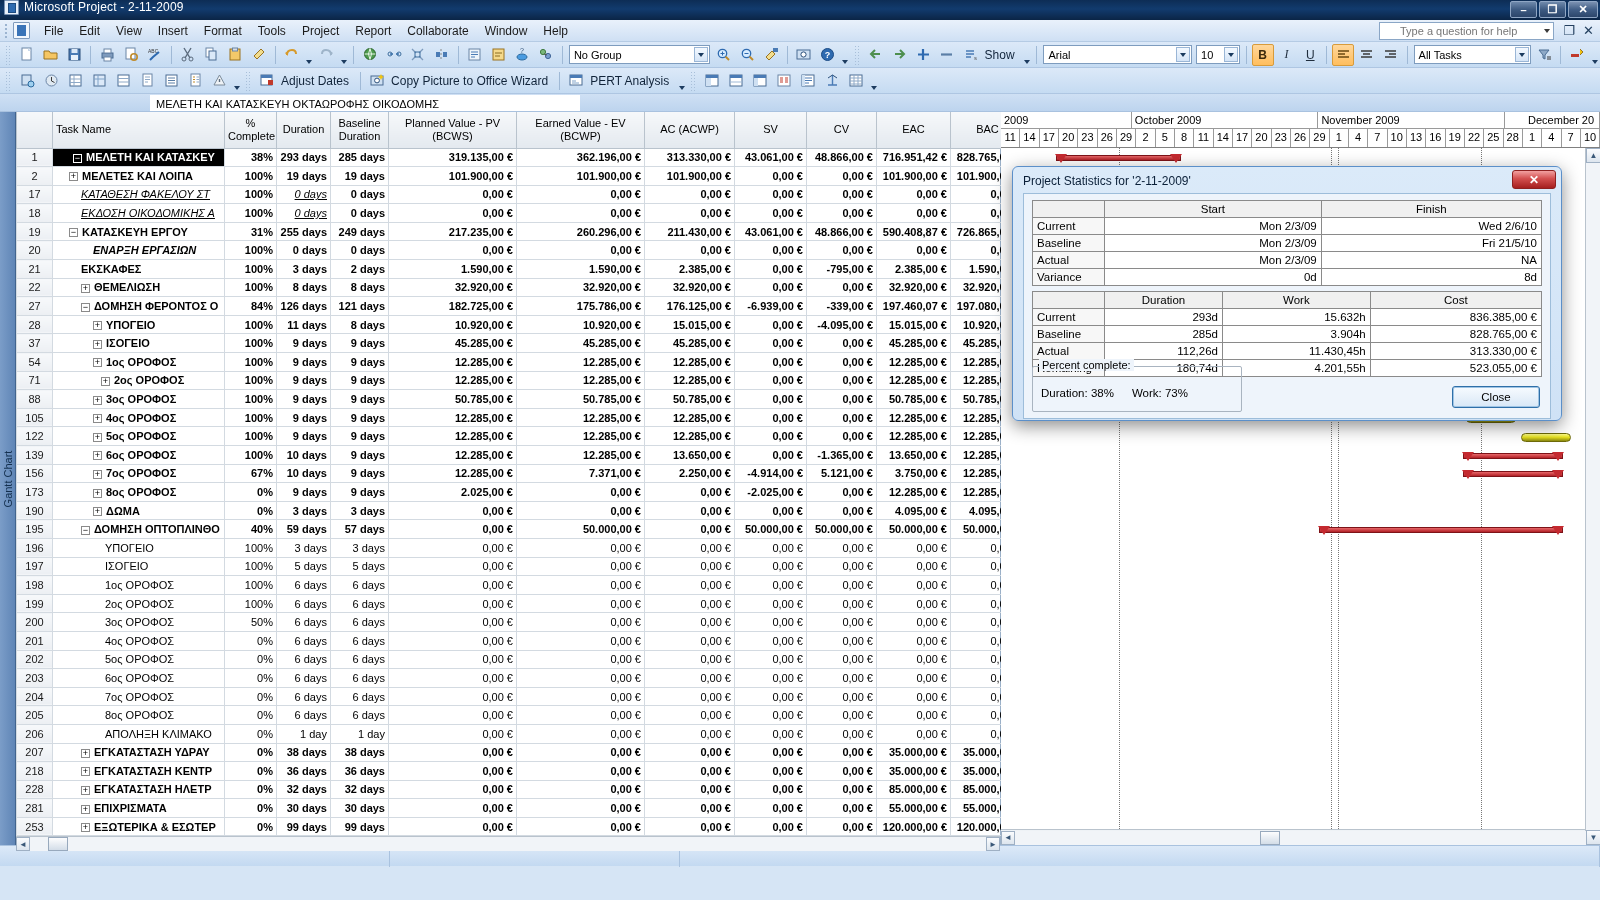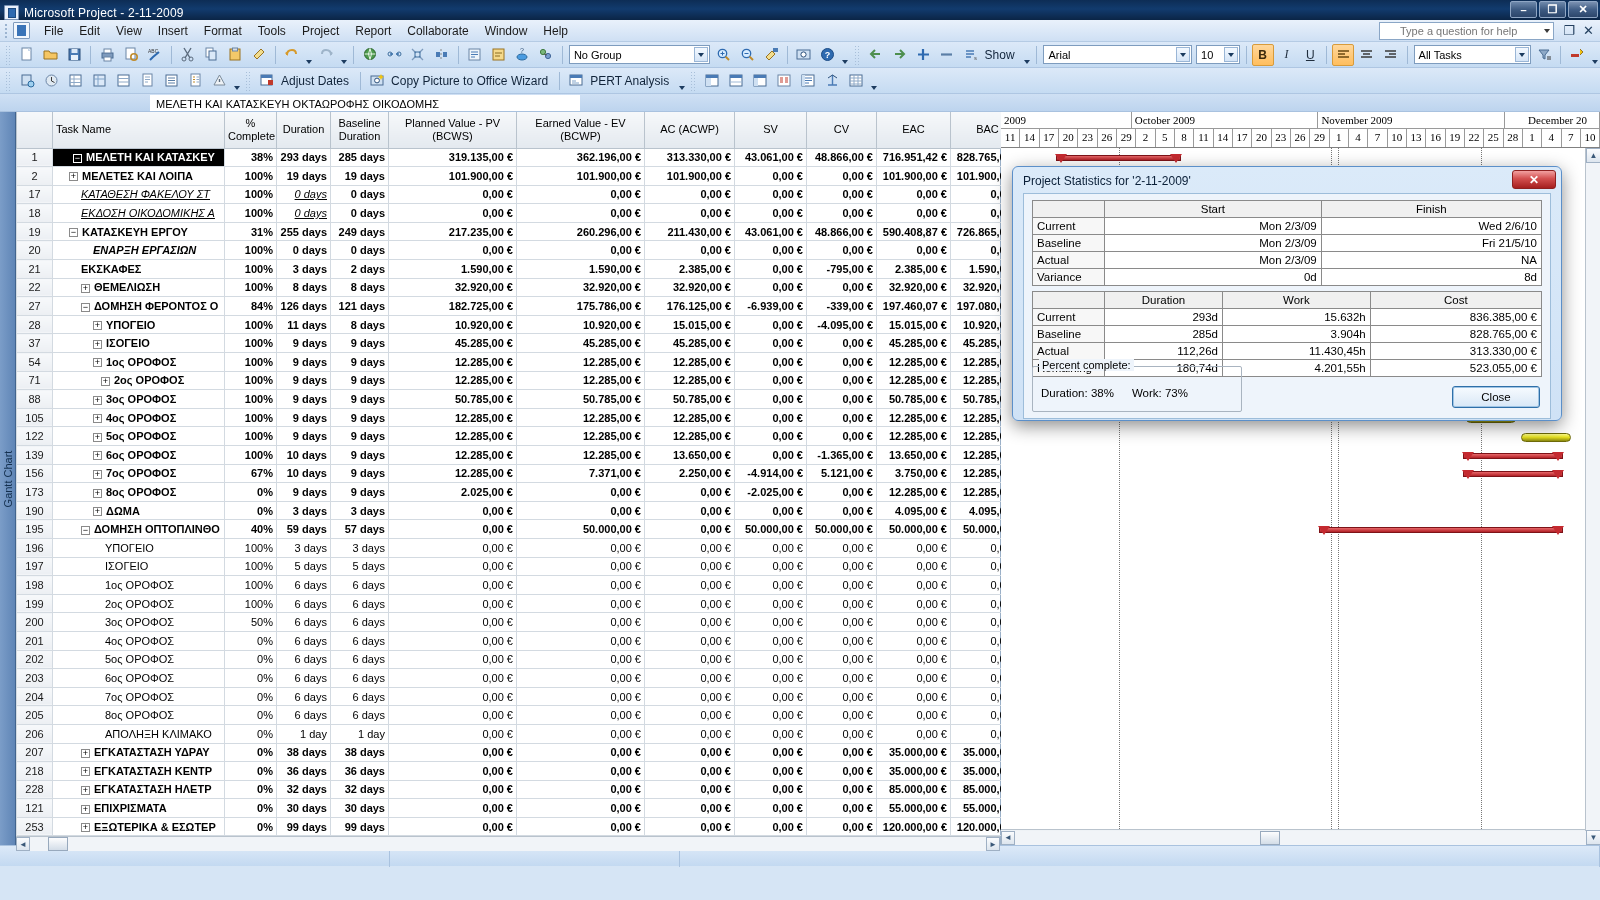--- a/index.html
+++ b/index.html
@@ -8,21 +8,21 @@
     width: 1600px; height: 900px;
     overflow: hidden;
     font-family: "Liberation Sans", sans-serif;
     font-size: 11px;
     background: #d6e5f5;
   }
   
   #titlebar {
     height: 20px;
     background: linear-gradient(180deg,#0d2d55 0%,#123b6e 45%,#0b2546 100%);
-    display: flex; align-items: flex-end;
+    display: flex; align-items: flex-start;
     color: #fff;
     padding-left: 4px;
     position: relative;
   }
   #titlebar .tb-icon {
     width: 15px; height: 15px; margin-right: 5px;
     background: #e8f0fb; border:1px solid #7a93b5; border-radius:1px;
     position: relative;
   }
   #titlebar .tb-icon:after{
@@ -141,21 +141,21 @@
   .ul{text-decoration:underline;}
   .tw{display:inline-block;}
   .exp{
     display:inline-block;width:9px;height:9px;line-height:7px;text-align:center;
     border:1px solid #8a8a8a;background:#fff;font-size:9px;color:#000;
     margin-right:4px;vertical-align:middle;font-family:"Liberation Sans",sans-serif;
   }
   tr.sel .exp{background:#000;color:#fff;border-color:#fff;}
   
   #gantt{flex:1;display:flex;flex-direction:column;position:relative;background:#fff;overflow:hidden;}
-  #timescale{height:36px;border-bottom:1px solid #808080;background:#fff;position:relative;font-family:Liberation Serif, serif;}
+  #timescale{height:36px;border-bottom:1px solid #808080;background:#fff;position:relative;}
   #tsTop{height:17px;display:flex;border-bottom:1px solid #9a9a9a;}
   #tsTop div{border-right:1px solid #9a9a9a;font-size:11px;padding-left:3px;line-height:16px;overflow:hidden;white-space:nowrap;}
   #tsBot{height:18px;display:flex;}
   #tsBot div{border-right:1px solid #9a9a9a;font-size:11px;text-align:center;line-height:17px;overflow:hidden;}
   #chartarea{flex:1;position:relative;background:#fff;overflow:hidden;}
   .vline{position:absolute;top:0;bottom:0;width:0;border-left:1px dotted #777;}
   .bar-sum{position:absolute;height:6px;background:linear-gradient(180deg,#e8686a,#b01f25);border:1px solid #7d1318;}
   .cap{position:absolute;width:0;height:0;border-left:6px solid transparent;border-right:6px solid transparent;border-top:9px solid #c42a30;}
   .bar-task{position:absolute;height:9px;border-radius:5px;
     background:linear-gradient(180deg,#fdfd8c 0%,#e8e321 45%,#8d8a10 100%);
@@ -1169,21 +1169,21 @@
             <td class="num b">32 days</td>
             <td class="num b">0,00 €</td>
             <td class="num b">0,00 €</td>
             <td class="num b">0,00 €</td>
             <td class="num b">0,00 €</td>
             <td class="num b">0,00 €</td>
             <td class="num b">85.000,00 €</td>
             <td class="num b">85.000,00 €</td>
           </tr>
           <tr>
-            <td class="idc">121</td>
+            <td class="idc">281</td>
             <td class="name" style="padding-left:28px"><span class="exp">+</span><span class="tw b">ΕΠΙΧΡΙΣΜΑΤΑ</span></td>
             <td class="num b">0%</td>
             <td class="num b">30 days</td>
             <td class="num b">30 days</td>
             <td class="num b">0,00 €</td>
             <td class="num b">0,00 €</td>
             <td class="num b">0,00 €</td>
             <td class="num b">0,00 €</td>
             <td class="num b">0,00 €</td>
             <td class="num b">55.000,00 €</td>

